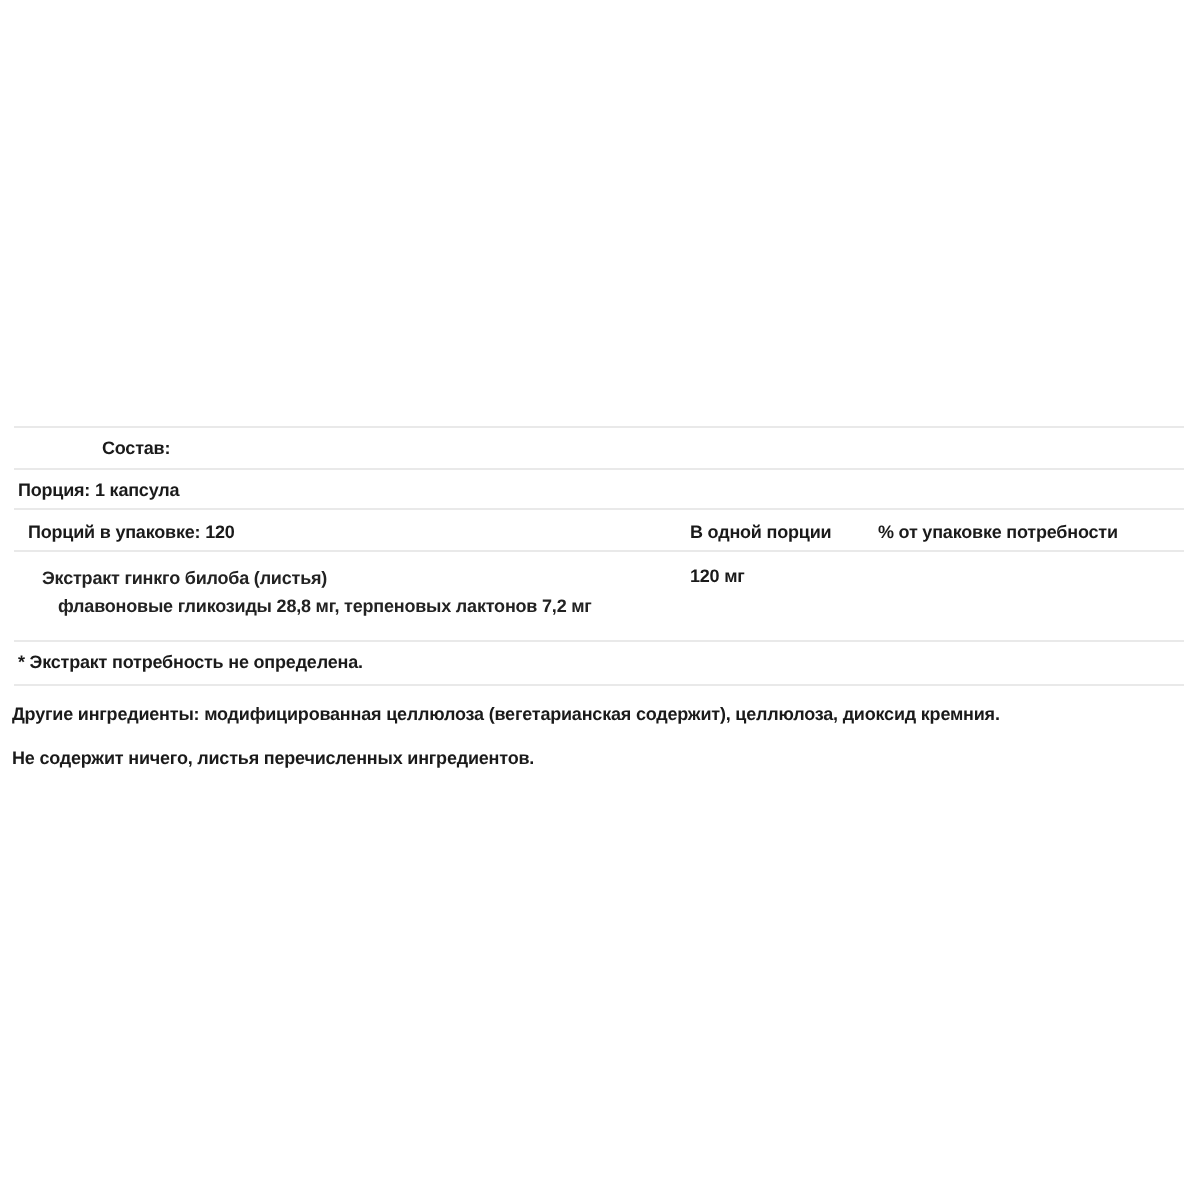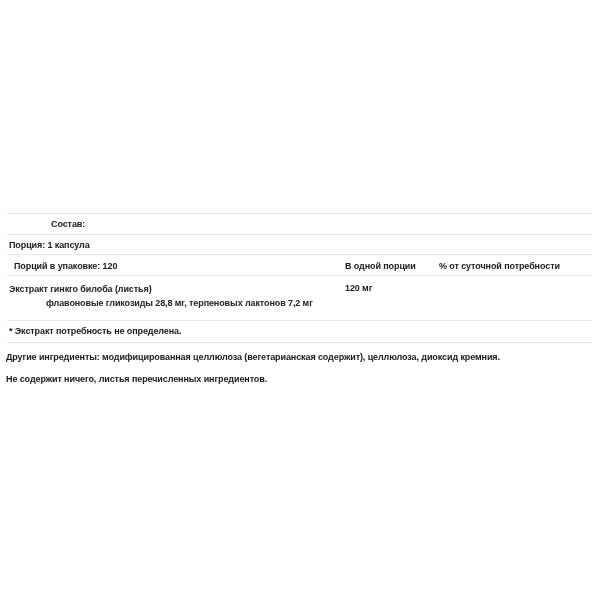--- a/index.html
+++ b/index.html
@@ -38,26 +38,26 @@
 <div>
   <div class="rule" style="top:213px;"></div>
   <div class="txt" style="left:9px; top:218px;margin-left:42px;">Состав:</div>
 
   <div class="rule" style="top:234px;"></div>
   <div class="txt" style="left:9px; top:239px;text-align:right;">Порция: 1 капсула</div>
 
   <div class="rule" style="top:254px;"></div>
   <div class="txt" style="left:14px; top:260px;">Порций в упаковке: 120</div>
   <div class="txt" style="left:345px; top:260px;">В одной порции</div>
-  <div class="txt" style="left:439px; top:260px;">% от суточной потребности</div>
+  <div class="txt" style="left:439px; top:260px;">% от упаковке потребности</div>
 
   <div class="rule" style="top:275px;"></div>
   <div>
-    <div class="txt muted" style="left:9px; top:283px;">Экстракт гинкго билоба (листья)</div>
-    <div class="txt muted" style="left:24px; top:297px;padding-left:22px;">флавоновые гликозиды 28,8 мг, терпеновых лактонов 7,2 мг</div>
+    <div class="txt muted" style="left:21px; top:283px;">Экстракт гинкго билоба (листья)</div>
+    <div class="txt muted" style="left:7px; top:297px;padding-left:22px;">флавоновые гликозиды 28,8 мг, терпеновых лактонов 7,2 мг</div>
     <div class="txt" style="left:345px; top:282px;">120 мг</div>
     <div class="txt" style="left:439px; top:282px;"></div>
   </div>
 
   <div class="rule" style="top:320px;"></div>
   <div class="txt" style="left:9px; top:325px;">* Экстракт потребность  не определена.</div>
 
   <div class="rule" style="top:342px;"></div>
 </div>
 

